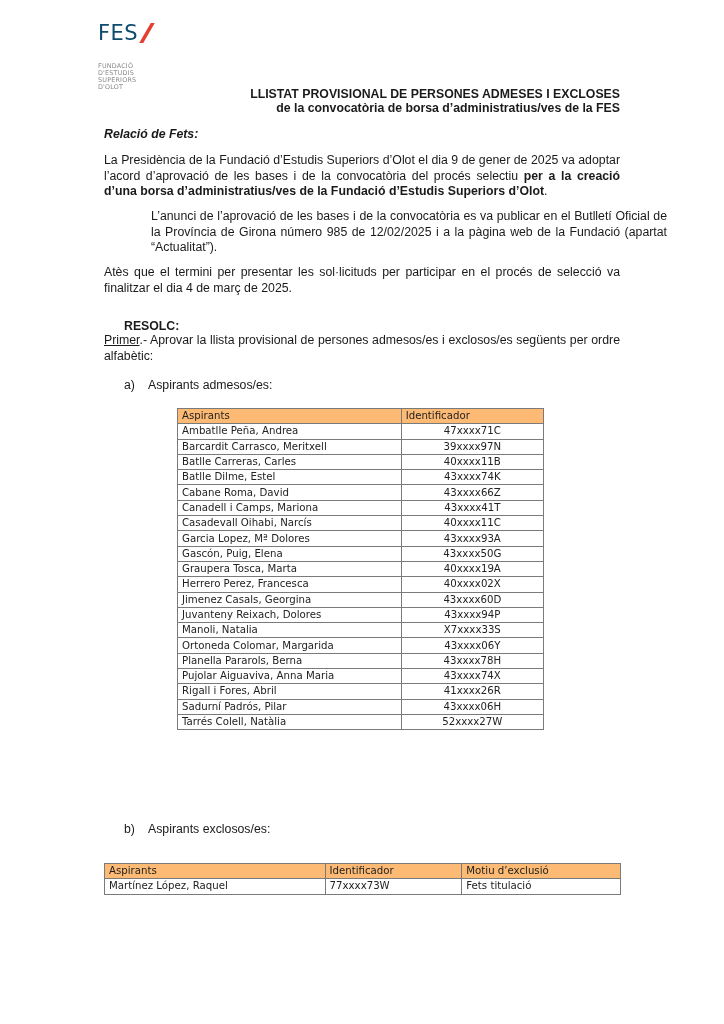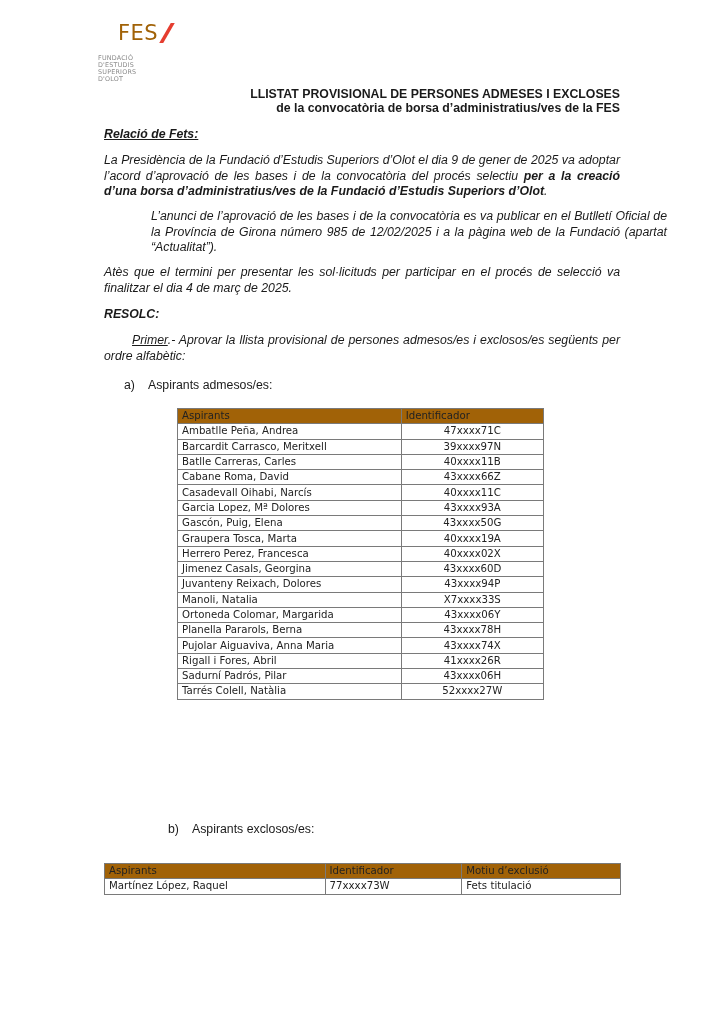--- a/index.html
+++ b/index.html
@@ -2,46 +2,46 @@
 <html><head>
   <meta charset="utf-8">
   <style>
     html, body { margin: 0; padding: 0; background: #ffffff; }
     body {
       width: 724px; height: 1024px; position: relative; overflow: hidden;
       font-family: "Liberation Sans", sans-serif; color: #1a1a1a;
     }
     .logo { position: absolute; left: 98px; top: 22px; width: 80px; height: 60px; }
     .logo-mark { display: flex; align-items: flex-end; height: 22px; }
-    .logo-text { font-family: "DejaVu Sans", sans-serif; font-size: 21px; font-weight: normal; color: #a16207; letter-spacing: 0.5px; line-height: 22px; margin-left: 20px; }
+    .logo-text { font-family: "DejaVu Sans", sans-serif; font-size: 21px; font-weight: normal; color: #0c4a6e; letter-spacing: 0.5px; line-height: 22px; }
     .logo-slash { display: inline-block; width: 4px; height: 20px; background: #e53d2f; transform: skewX(-30deg); margin-left: 7px; margin-bottom: 1px; }
-    .logo-sub { font-family: "DejaVu Sans", sans-serif; font-size: 6.4px; color: #8a8a8a; line-height: 7px; margin-top: 11px; letter-spacing: 0.2px; }
+    .logo-sub { font-family: "DejaVu Sans", sans-serif; font-size: 6.4px; color: #8a8a8a; line-height: 7px; margin-top: 19px; letter-spacing: 0.2px; }
 
     .title { position: absolute; left: 104px; width: 516px; text-align: right; font-weight: bold; font-size: 12.3px; line-height: 14px; }
     .title1 { top: 87px; }
     .title2 { top: 101px; }
 
-    .para { position: absolute; left: 104px; width: 516px; font-size: 12.3px; line-height: 15.5px; text-align: justify; font-style: italic; }
-    .h-facts { top: 127px; font-weight: bold; font-style: italic; text-decoration: underline; }
+    .para { position: absolute; left: 104px; width: 516px; font-size: 12.3px; line-height: 15.5px; text-align: justify; }
+    .h-facts { top: 127px; font-weight: bold; font-style: italic; }
     .p1 { top: 153px; }
     .p2 { top: 209px; margin-left: 47px; }
     .p3 { top: 265px; }
-    .h-resolc { top: 307px; font-weight: bold; }
+    .h-resolc { top: 319px; font-weight: bold; margin-left: 20px; }
     .p4 { top: 333px; }
-    .primer { text-decoration: underline; margin-left: 28px; }
+    .primer { text-decoration: underline; }
     .bold { font-weight: bold; }
 
     .list-label { position: absolute; left: 124px; font-size: 12.3px; }
     .list-a { top: 378px; }
-    .list-b { top: 822px; margin-left: 44px; }
+    .list-b { top: 822px; }
     .list-label .marker { display: inline-block; width: 24px; }
 
     table { border-collapse: collapse; font-family: "DejaVu Sans", sans-serif; font-size: 10.2px; color: #222; }
     td, th { border: 1px solid #7a7a7a; padding: 0 4px; height: 14.3px; line-height: 14px; font-weight: normal; text-align: left; white-space: nowrap; }
-    th { background: #a16207; }
+    th { background: #fdba74; }
     .t-admes { position: absolute; left: 177px; top: 408px; width: 367px; }
     .t-admes .c1 { width: 218px; }
     .t-admes .c2 { width: 137px; }
     .t-admes td.id { text-align: center; }
     .t-excl { position: absolute; left: 104px; top: 863px; width: 517px; }
     .t-excl .c1 { width: 212px; }
     .t-excl .c2 { width: 128px; }
     .t-excl .c3 { width: 150px; }
   </style>
 </head>
@@ -87,22 +87,30 @@
       </tr>
       <tr>
         <td>Barcardit Carrasco, Meritxell</td>
         <td class="id">39xxxx97N</td>
       </tr>
       <tr>
         <td>Batlle Carreras, Carles</td>
         <td class="id">40xxxx11B</td>
       </tr>
       <tr>
+        <td>Batlle Dilme, Estel</td>
+        <td class="id">43xxxx74K</td>
+      </tr>
+      <tr>
         <td>Cabane Roma, David</td>
         <td class="id">43xxxx66Z</td>
+      </tr>
+      <tr>
+        <td>Canadell i Camps, Mariona</td>
+        <td class="id">43xxxx41T</td>
       </tr>
       <tr>
         <td>Casadevall Oihabi, Narcís</td>
         <td class="id">40xxxx11C</td>
       </tr>
       <tr>
         <td>Garcia Lopez, Mª Dolores</td>
         <td class="id">43xxxx93A</td>
       </tr>
       <tr>

